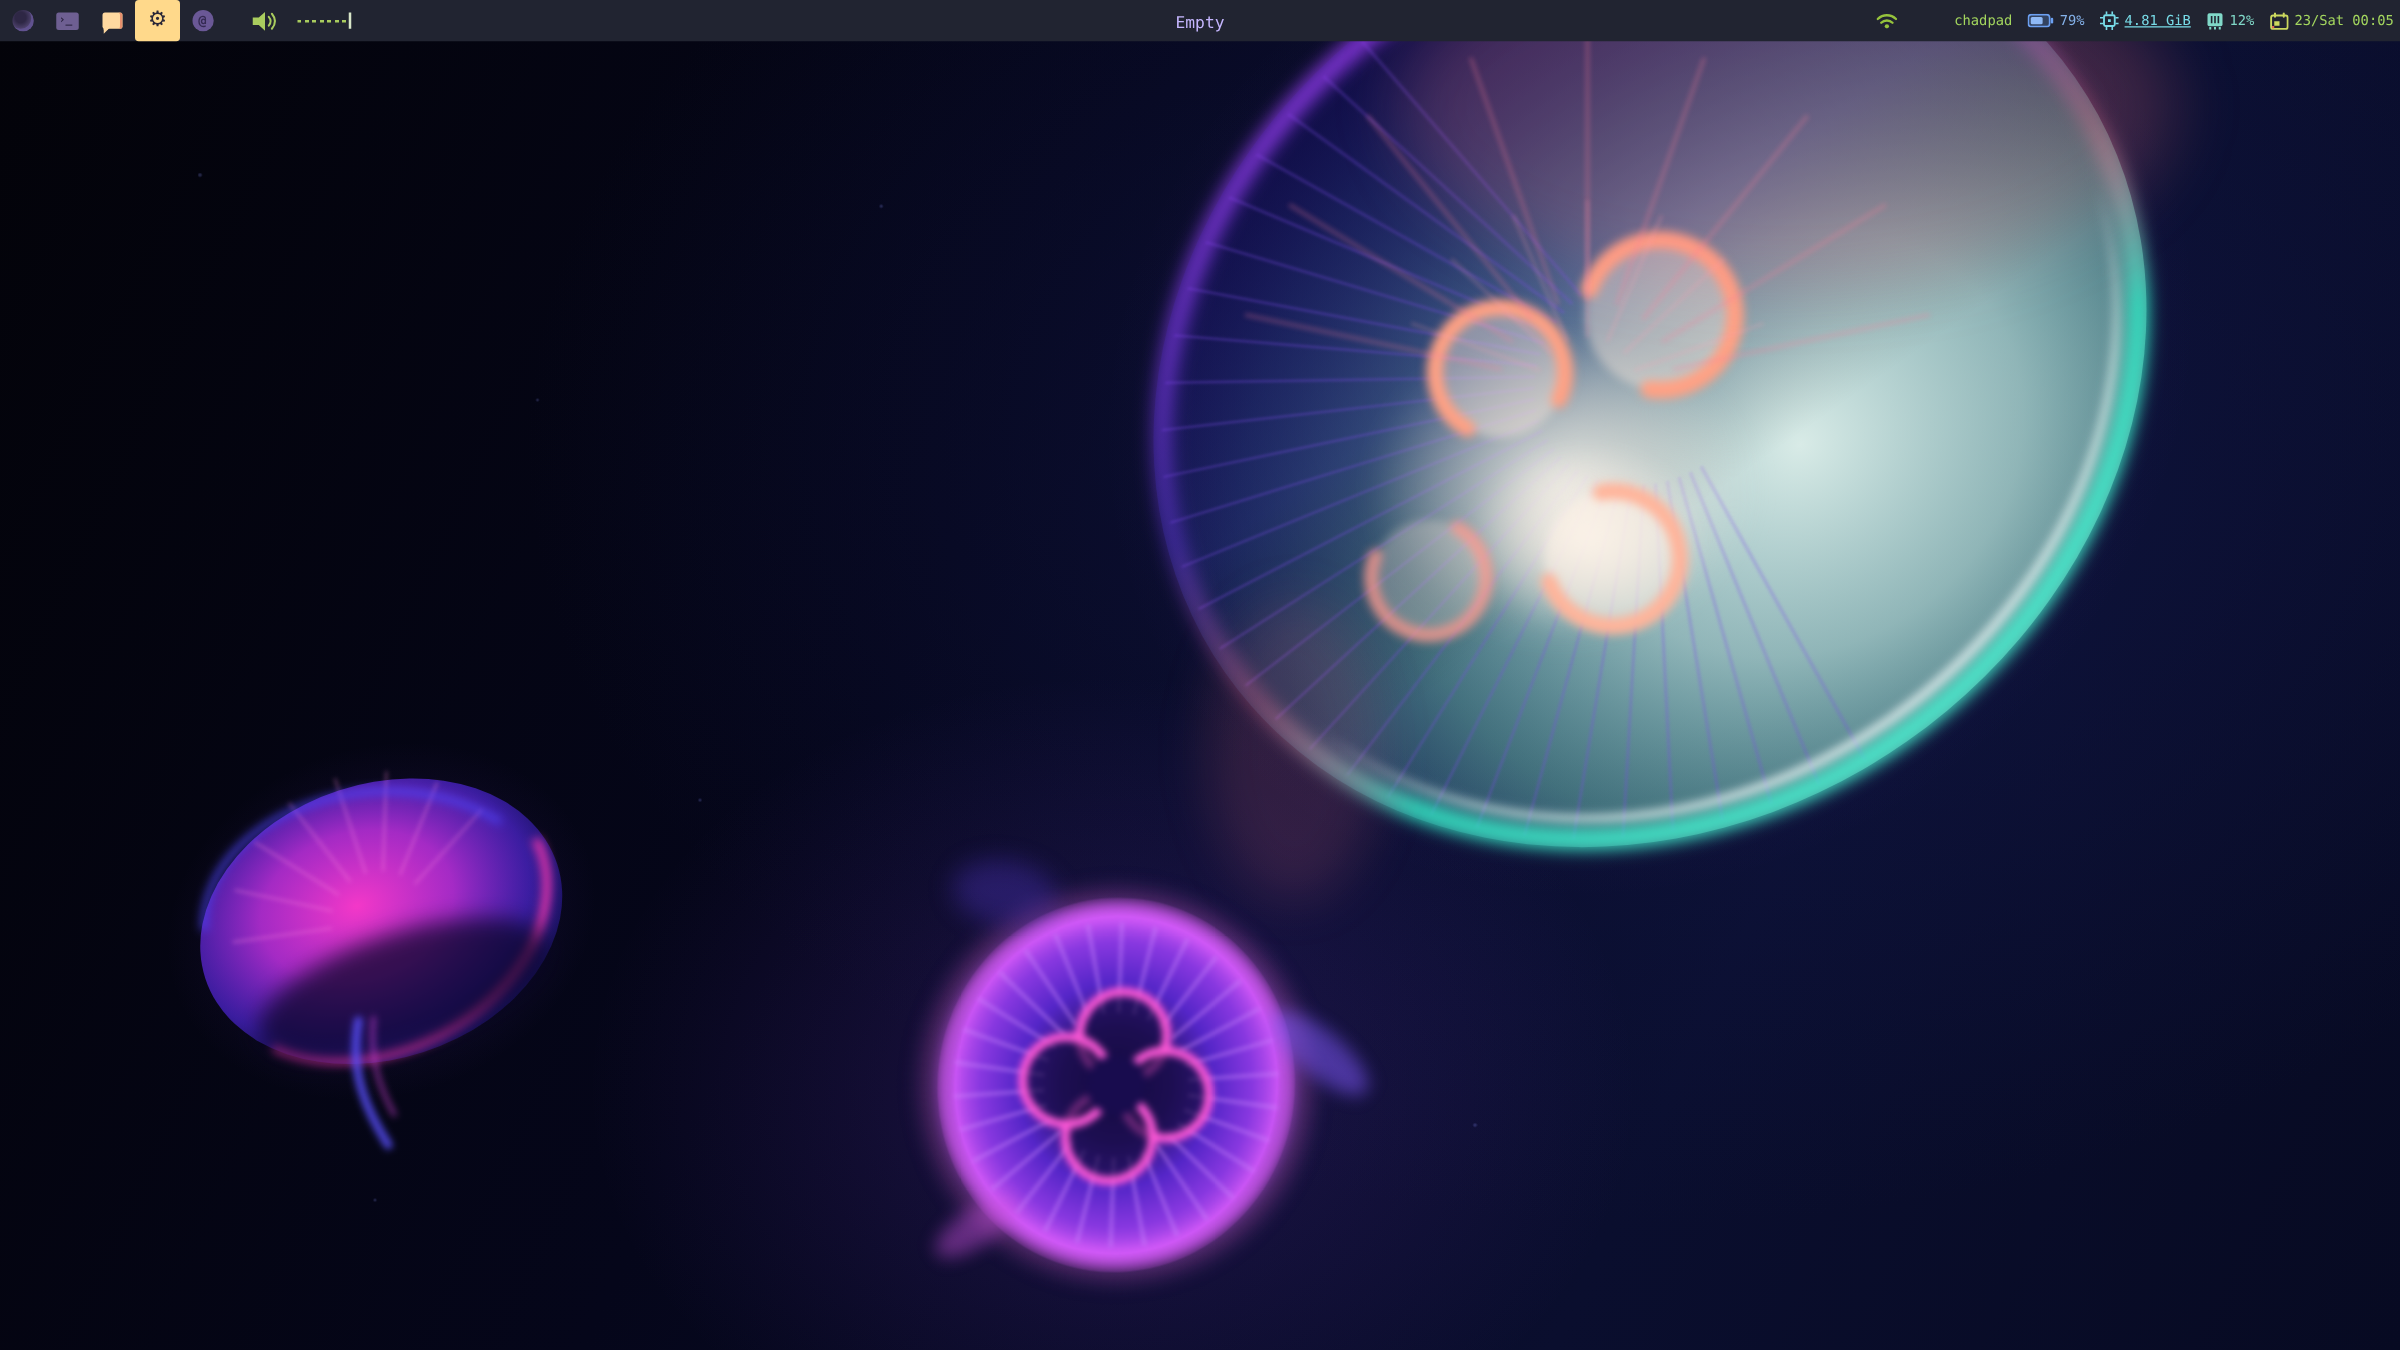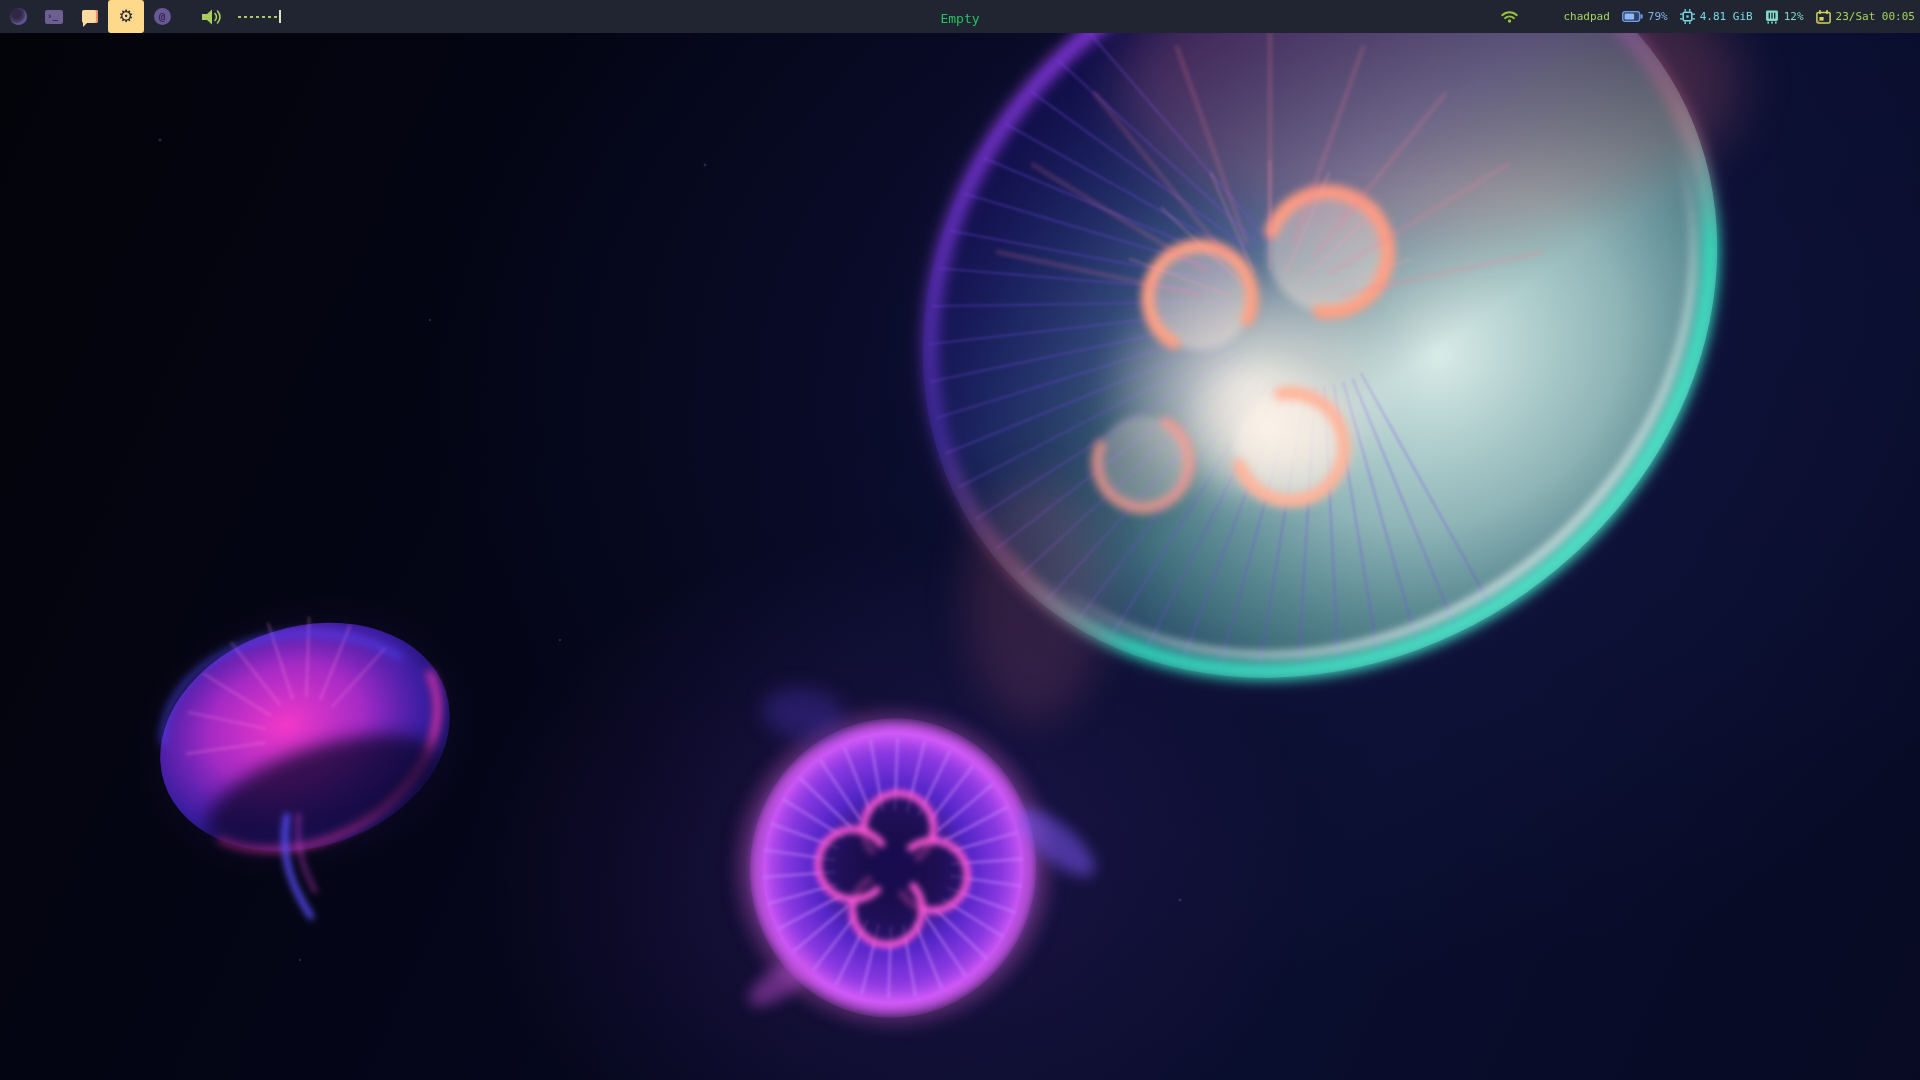--- a/index.html
+++ b/index.html
@@ -31,27 +31,27 @@
   .ico-gear { font-size:17px; line-height:17px; color:#2b2838; font-family:"DejaVu Sans",sans-serif; }
   .ico-at { width:17px; height:17px; border-radius:50%; background:#6a5896; color:#342a52;
     font-size:11px; font-weight:bold; line-height:17px; text-align:center; }
 
   .volume { display:flex; align-items:center; margin-left:22px; cursor:pointer; }
   .vol-dashes { width:40px; height:2px; margin-left:14px;
     background:repeating-linear-gradient(to right,#a9cc5e 0 3px,transparent 3px 6px); }
   .vol-cursor { width:2px; height:13px; background:#d8e6c8; margin-left:1px; }
 
   .bar-center { position:absolute; left:50%; top:0; height:36px; transform:translateX(-50%);
-    display:flex; align-items:center; color:#22c55e; font-size:13px; }
+    display:flex; align-items:center; color:#c4b5fd; font-size:13px; }
 
   .bar-right { position:absolute; right:5px; top:0; height:33px; display:flex; align-items:center; gap:12px; font-size:11px; }
   .widget { display:flex; align-items:center; gap:5px; }
   .w-net   { color:#a3d65e;gap:45px; }
   .w-batt  { color:#85b2ea;justify-content:flex-end; }
-  .w-mem   { color:#78dce8; }
+  .w-mem   { color:#78dce8;text-decoration:underline; }
   .w-cpu   { color:#80d8c8; }
   .w-clock { color:#a3d65e; }
   .widget svg { display:block; }
 </style>
 </head>
 <body>
 
 <div class="wallpaper">
 <svg width="1920" height="1080" viewBox="0 0 1920 1080">
   <defs>

